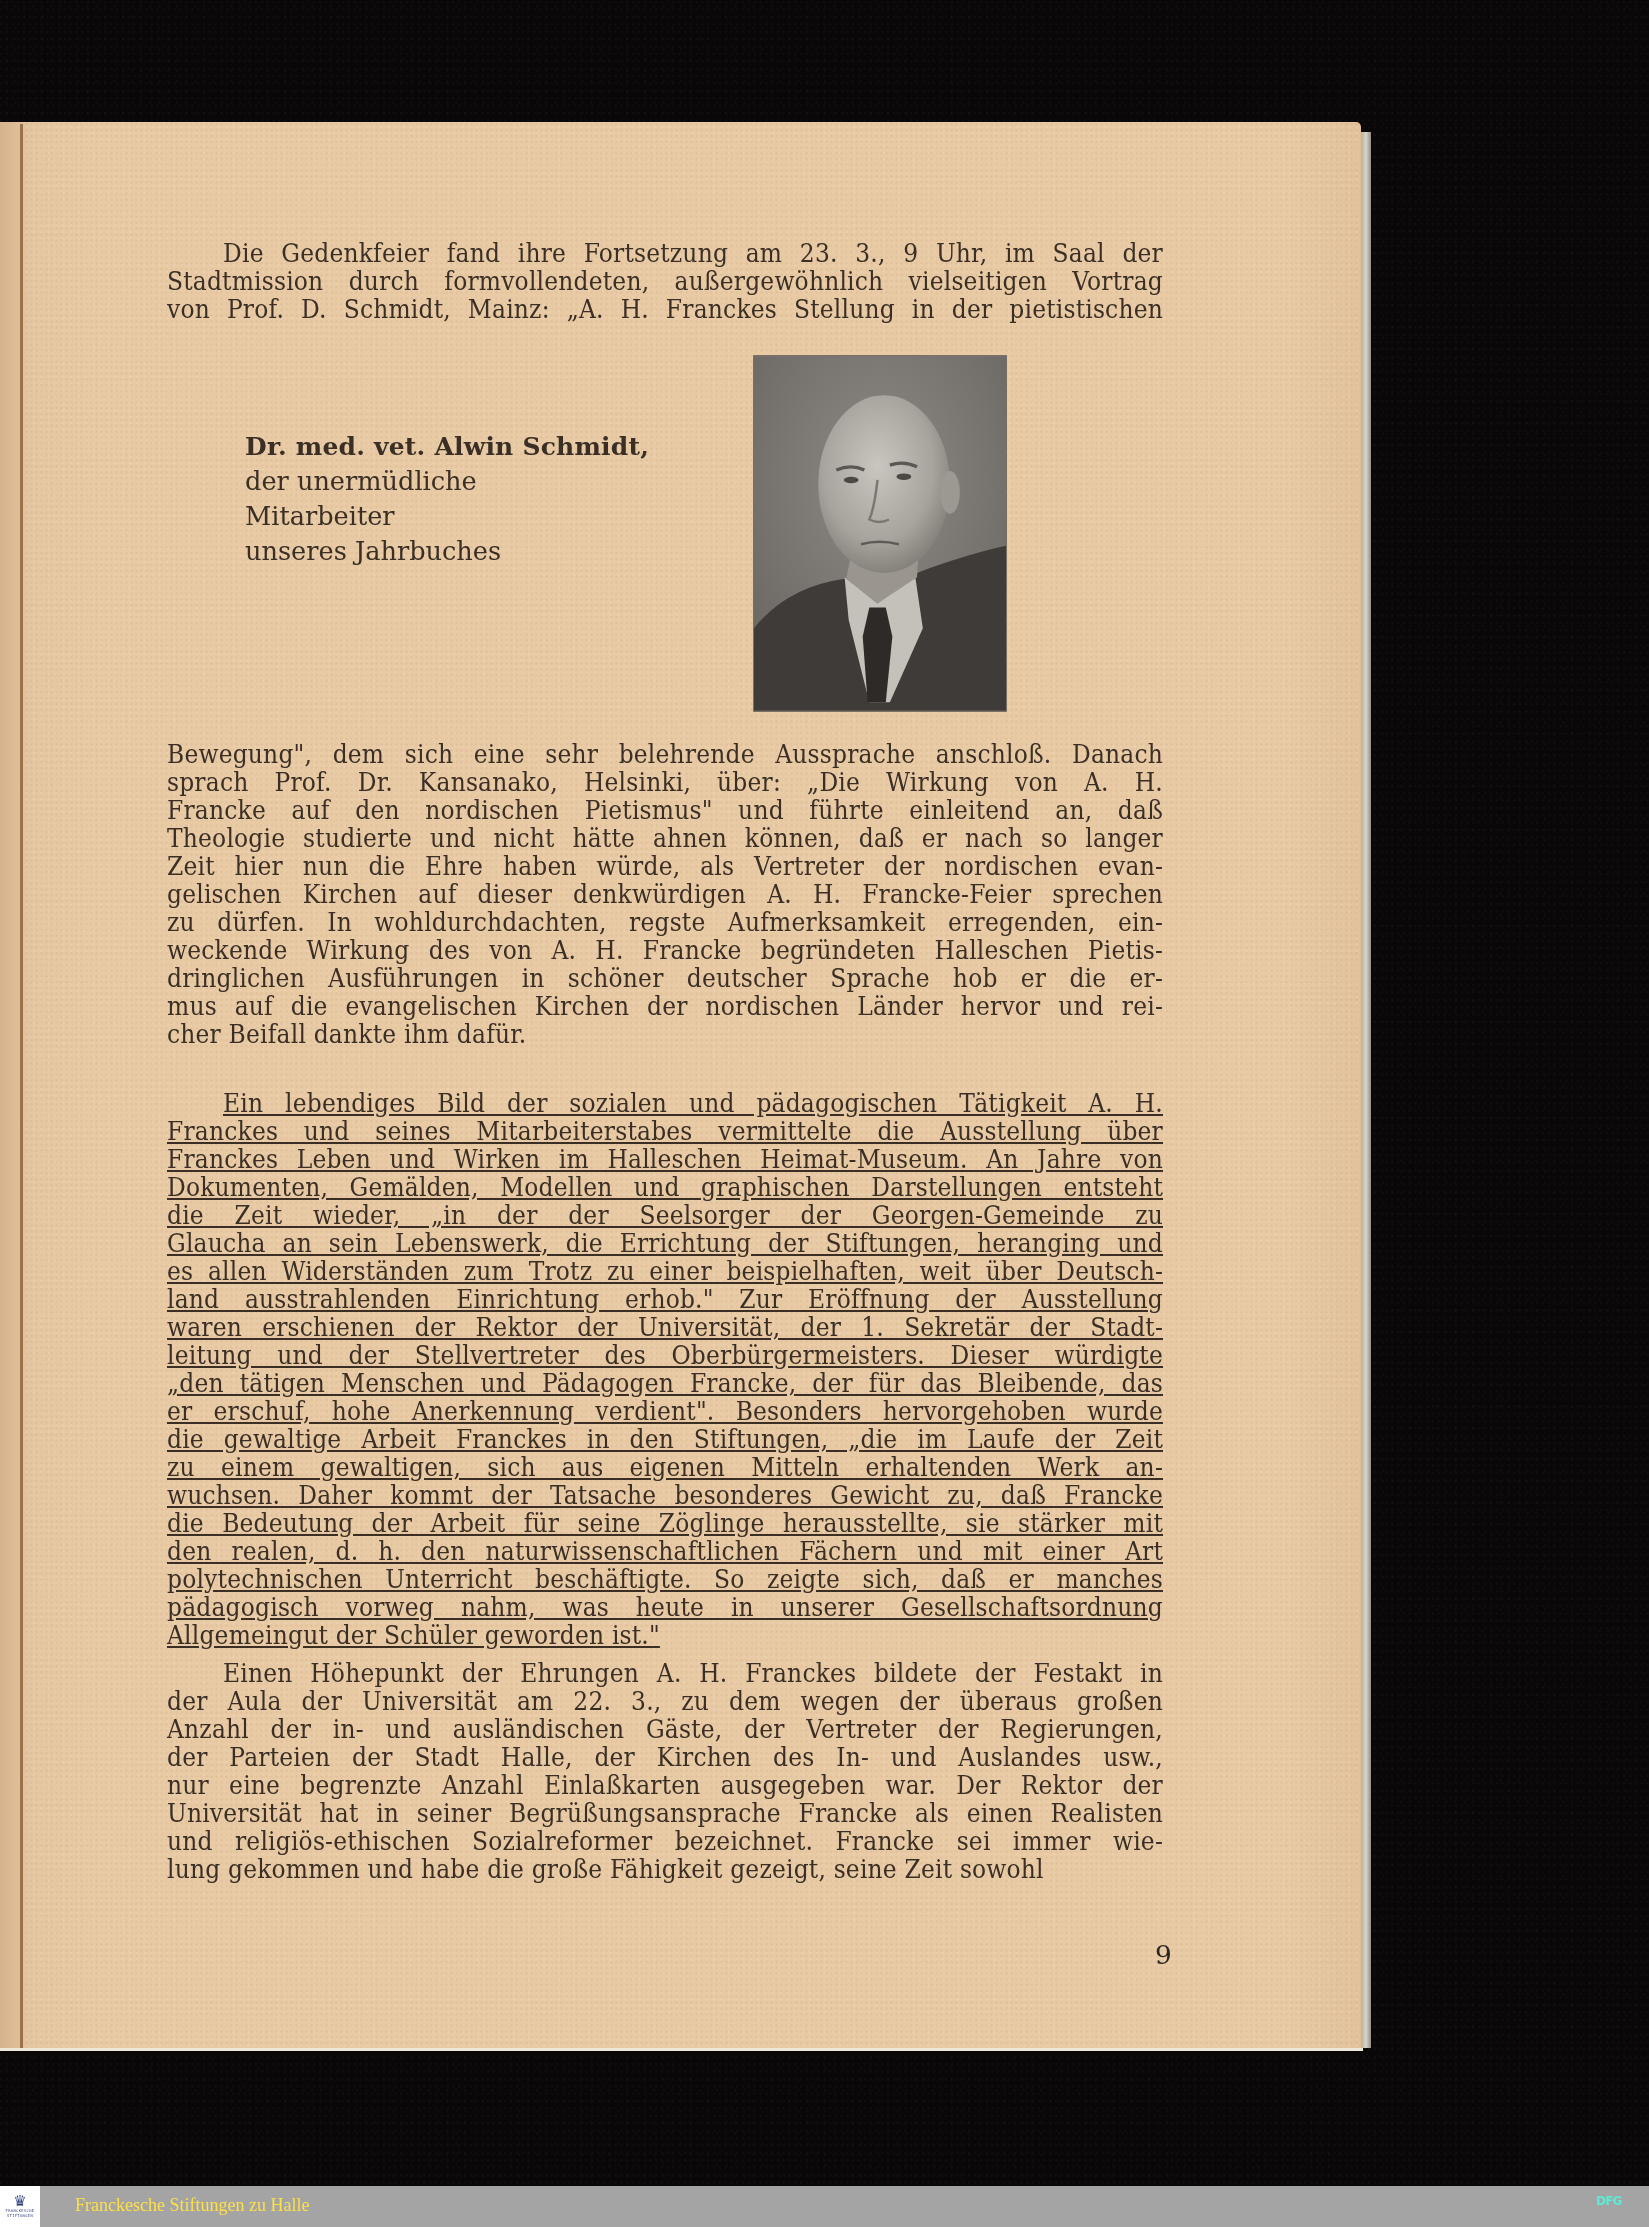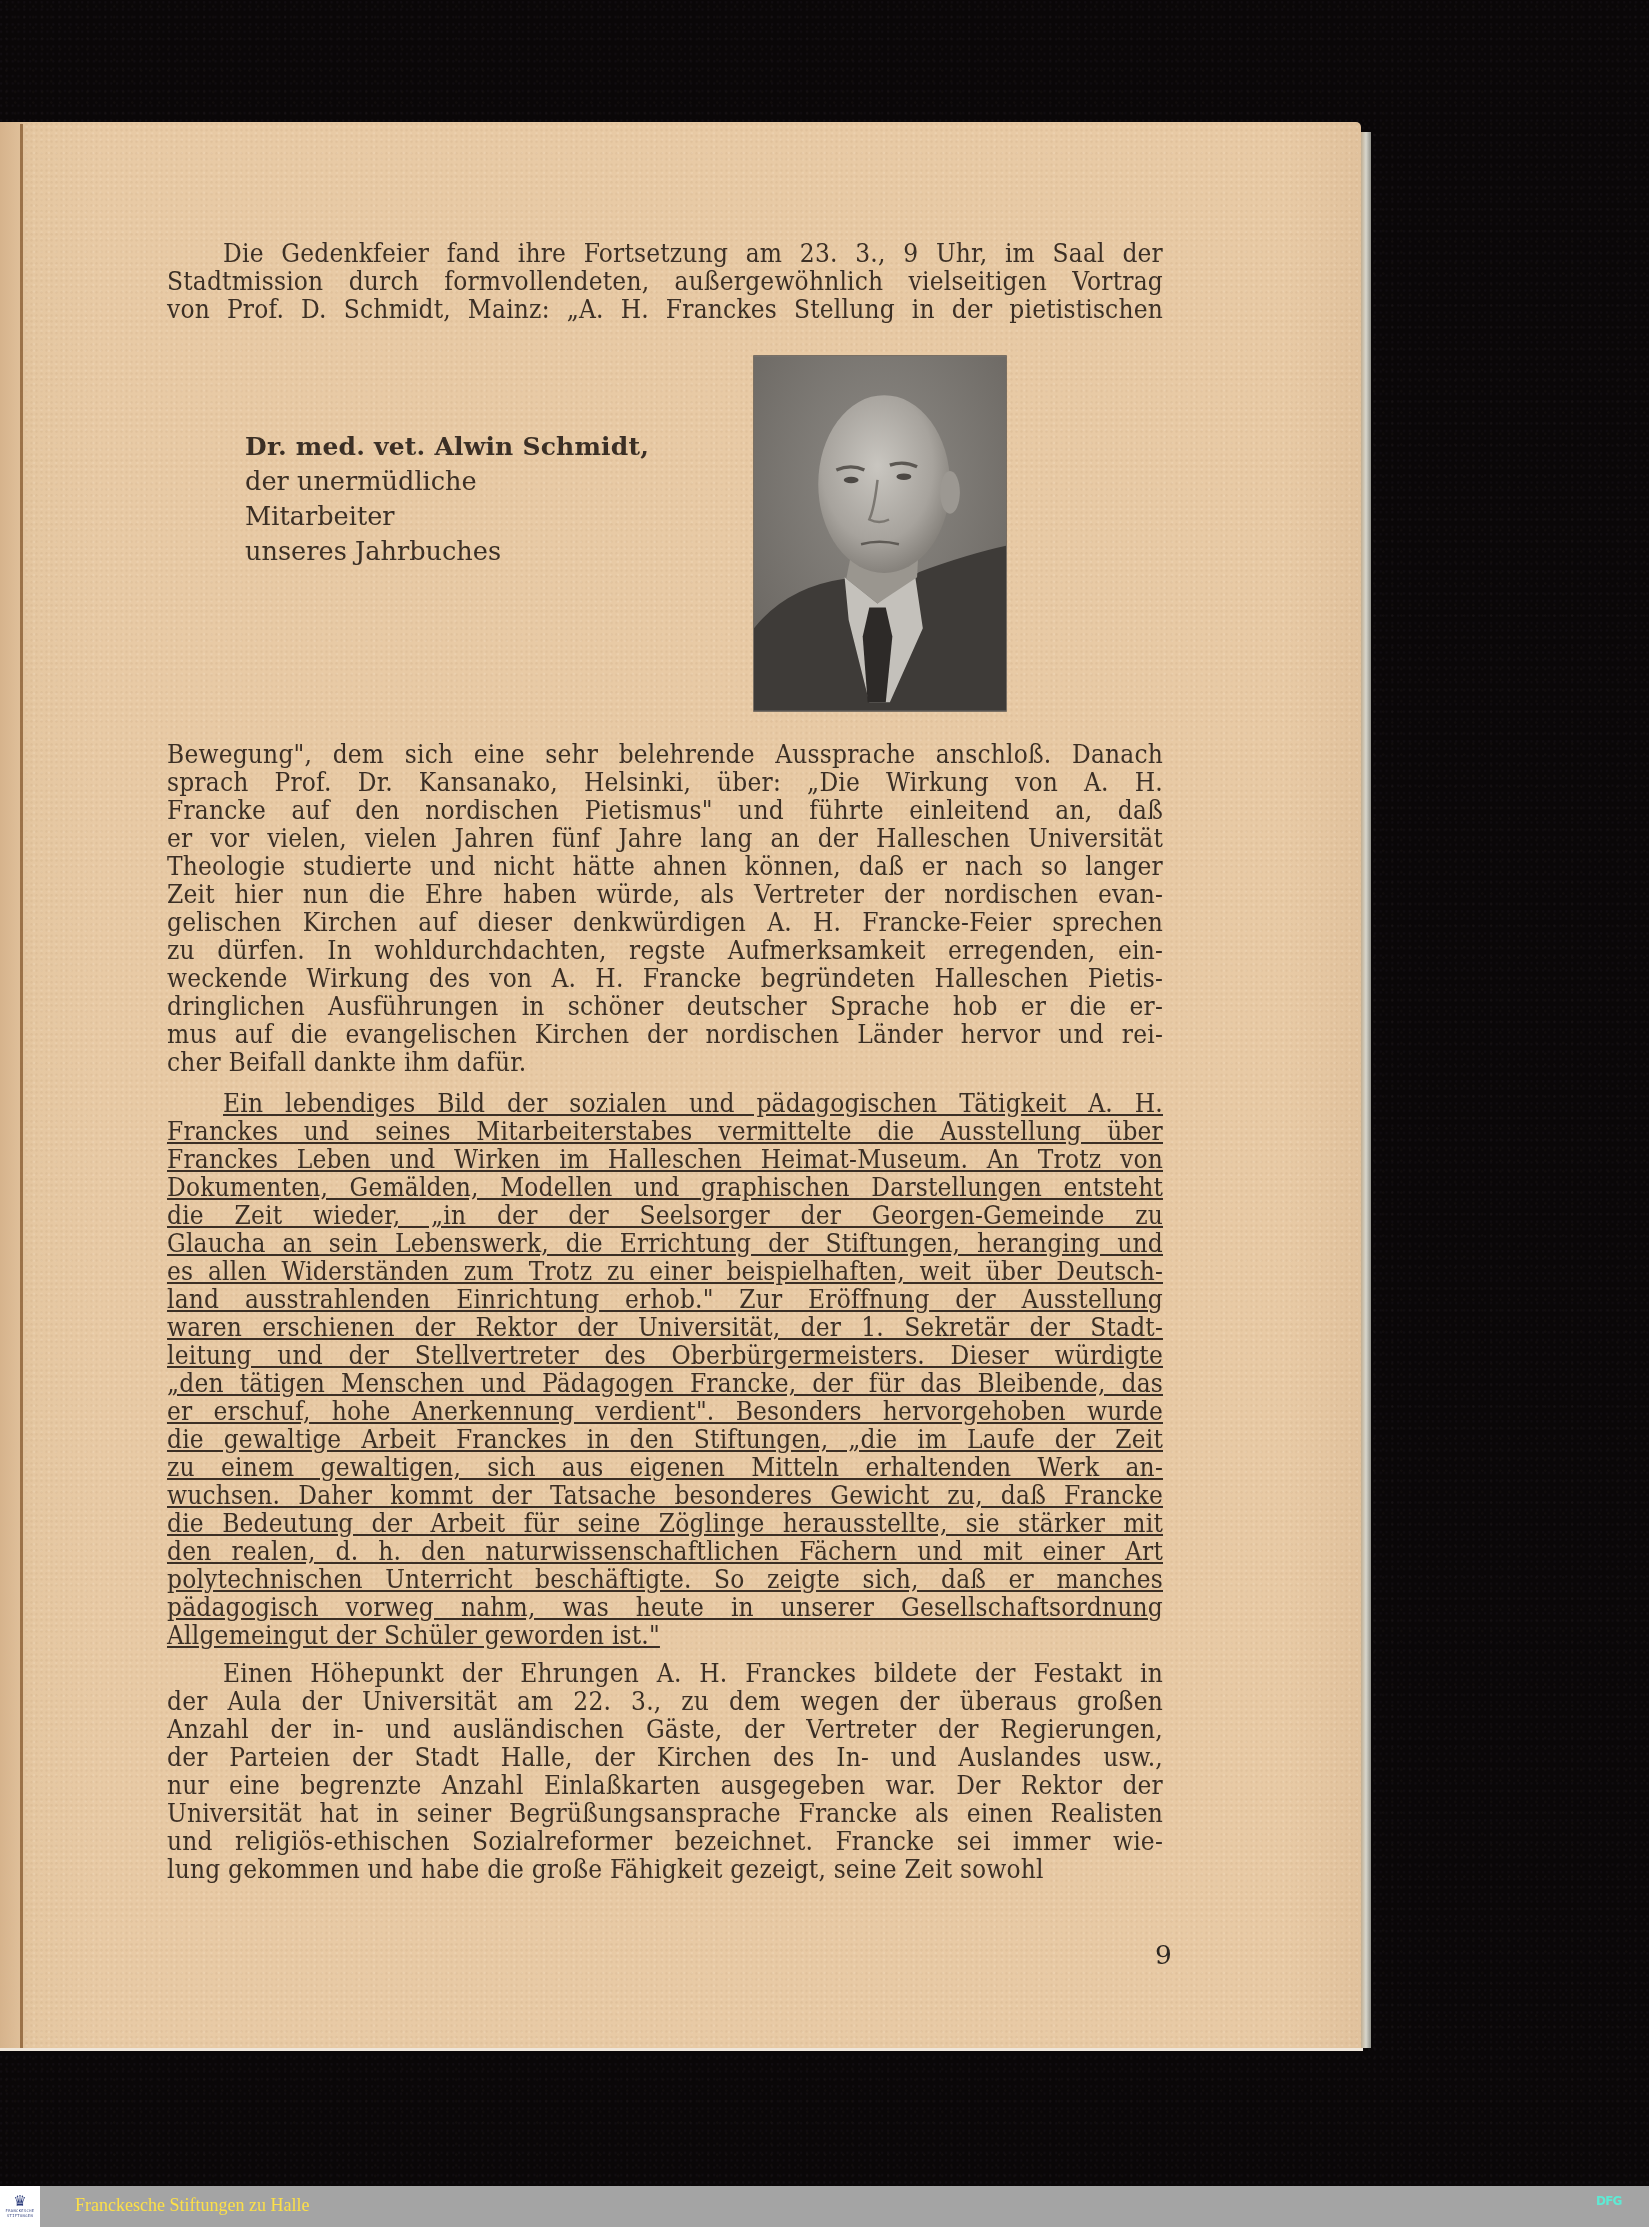--- a/index.html
+++ b/index.html
@@ -152,35 +152,34 @@
     <path d="M150 150 Q146 185 140 198 Q152 204 164 198" stroke="#7b7771" stroke-width="3" fill="none"></path>
 
     <path d="M130 228 Q152 222 176 228" stroke="#5e5a55" stroke-width="3" fill="none"></path>
   </svg>
 </div>
 
 <div class="text-block" id="p1" style="top:740px;">
     <span class="line">Bewegung", dem sich eine sehr belehrende Aussprache anschloß. Danach</span>
     <span class="line">sprach Prof. Dr. Kansanako, Helsinki, über: „Die Wirkung von A. H.</span>
     <span class="line">Francke auf den nordischen Pietismus" und führte einleitend an, daß</span>
-    <span class="line">er vor vielen, vielen Jahren fünf Jahre lang an der Halleschen Universität</span>
     <span class="line">Theologie studierte und nicht hätte ahnen können, daß er nach so langer</span>
     <span class="line">Zeit hier nun die Ehre haben würde, als Vertreter der nordischen evan-</span>
     <span class="line">gelischen Kirchen auf dieser denkwürdigen A. H. Francke-Feier sprechen</span>
     <span class="line">zu dürfen. In wohldurchdachten, regste Aufmerksamkeit erregenden, ein-</span>
     <span class="line">weckende Wirkung des von A. H. Francke begründeten Halleschen Pietis-</span>
     <span class="line">dringlichen Ausführungen in schöner deutscher Sprache hob er die er-</span>
     <span class="line">mus auf die evangelischen Kirchen der nordischen Länder hervor und rei-</span>
     <span class="line last">cher Beifall dankte ihm dafür.</span>
   </div>
 
 <div class="text-block" id="p2" style="top:1089px;text-decoration:underline;">
     <span class="line indent">Ein lebendiges Bild der sozialen und pädagogischen Tätigkeit A. H.</span>
     <span class="line">Franckes und seines Mitarbeiterstabes vermittelte die Ausstellung über</span>
-    <span class="line">Franckes Leben und Wirken im Halleschen Heimat-Museum. An Trotz von</span>
+    <span class="line">Franckes Leben und Wirken im Halleschen Heimat-Museum. An Jahre von</span>
     <span class="line">Dokumenten, Gemälden, Modellen und graphischen Darstellungen entsteht</span>
     <span class="line">die Zeit wieder, „in der der Seelsorger der Georgen-Gemeinde zu</span>
     <span class="line">Glaucha an sein Lebenswerk, die Errichtung der Stiftungen, heranging und</span>
     <span class="line">es allen Widerständen zum Trotz zu einer beispielhaften, weit über Deutsch-</span>
     <span class="line">land ausstrahlenden Einrichtung erhob." Zur Eröffnung der Ausstellung</span>
     <span class="line">waren erschienen der Rektor der Universität, der 1. Sekretär der Stadt-</span>
     <span class="line">leitung und der Stellvertreter des Oberbürgermeisters. Dieser würdigte</span>
     <span class="line">„den tätigen Menschen und Pädagogen Francke, der für das Bleibende, das</span>
     <span class="line">er erschuf, hohe Anerkennung verdient". Besonders hervorgehoben wurde</span>
     <span class="line">die gewaltige Arbeit Franckes in den Stiftungen, „die im Laufe der Zeit</span>

